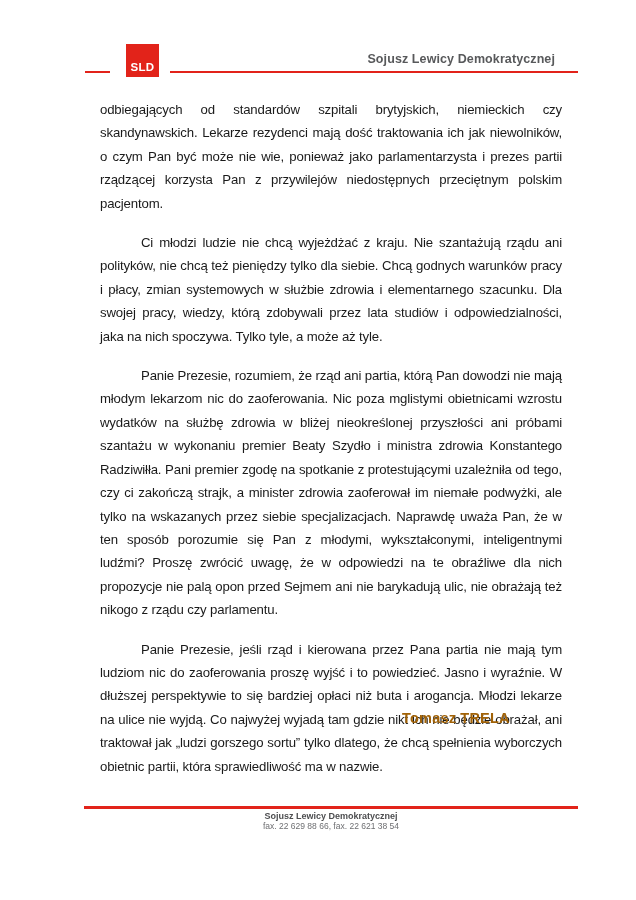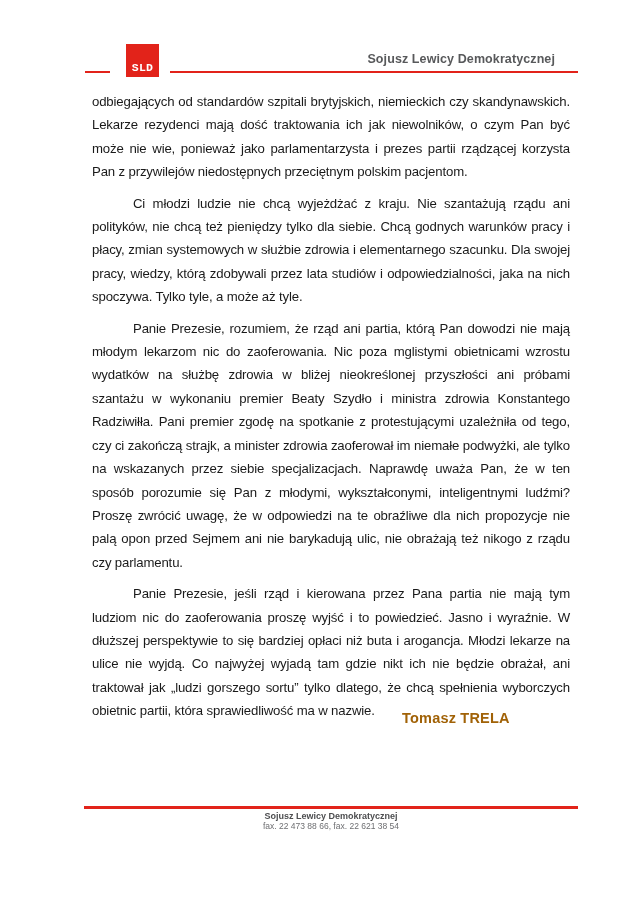--- a/index.html
+++ b/index.html
@@ -28,21 +28,20 @@
   .logo {
     position: absolute;
     left: 126px;
     top: 44px;
     width: 33px;
     height: 33px;
     background: #e2231a;
     display: flex;
     align-items: flex-end;
     justify-content: center;
-    font-family: Liberation Mono, monospace;
   }
   .logo span {
     color: #ffffff;
     font-weight: bold;
     font-size: 11.5px;
     line-height: 1;
     padding-bottom: 4px;
     letter-spacing: 0.3px;
   }
   .header-org {
@@ -61,21 +60,21 @@
     left: 84px;
     top: 82px;
     width: 494px;
     color: #1a1a1a;
     font-size: 13.2px;
     letter-spacing: -0.15px;
     line-height: 23.4px;
     text-align: justify;
   }
   .letter-body p {
-    margin: 8px;
+    margin: 16px;
     padding: 0;
   }
   .letter-body p.indent {
     text-indent: 41px;
   }
 
   .signature {
     position: absolute;
     left: 402px;
     top: 710px;
@@ -119,16 +118,16 @@
     <p class="para indent">Ci młodzi ludzie nie chcą wyjeżdżać z kraju. Nie szantażują rządu ani polityków, nie chcą też pieniędzy tylko dla siebie. Chcą godnych warunków pracy i płacy, zmian systemowych w służbie zdrowia i elementarnego szacunku. Dla swojej pracy, wiedzy, którą zdobywali przez lata studiów i odpowiedzialności, jaka na nich spoczywa. Tylko tyle, a może aż tyle.</p>
     <p class="para indent">Panie Prezesie, rozumiem, że rząd ani partia, którą Pan dowodzi nie mają młodym lekarzom nic do zaoferowania. Nic poza mglistymi obietnicami wzrostu wydatków na służbę zdrowia w bliżej nieokreślonej przyszłości ani próbami szantażu w wykonaniu premier Beaty Szydło i ministra zdrowia Konstantego Radziwiłła. Pani premier zgodę na spotkanie z protestującymi uzależniła od tego, czy ci zakończą strajk, a minister zdrowia zaoferował im niemałe podwyżki, ale tylko na wskazanych przez siebie specjalizacjach. Naprawdę uważa Pan, że w ten sposób porozumie się Pan z młodymi, wykształconymi, inteligentnymi ludźmi? Proszę zwrócić uwagę, że w odpowiedzi na te obraźliwe dla nich propozycje nie palą opon przed Sejmem ani nie barykadują ulic, nie obrażają też nikogo z rządu czy parlamentu.</p>
     <p class="para indent">Panie Prezesie, jeśli rząd i kierowana przez Pana partia nie mają tym ludziom nic do zaoferowania proszę wyjść i to powiedzieć. Jasno i wyraźnie. W dłuższej perspektywie to się bardziej opłaci niż buta i arogancja. Młodzi lekarze na ulice nie wyjdą. Co najwyżej wyjadą tam gdzie nikt ich nie będzie obrażał, ani traktował jak „ludzi gorszego sortu” tylko dlatego, że chcą spełnienia wyborczych obietnic partii, która sprawiedliwość ma w nazwie.</p>
   </div>
 
   <div class="signature">Tomasz TRELA</div>
 
   <div class="rule rule-footer"></div>
   <div class="footer-block">
     <div class="footer-org">Sojusz Lewicy Demokratycznej</div>
-    <div class="footer-line">fax. 22 473 88 66, fax. 22 621 38 54</div>
+    <div class="footer-line">fax. 22 629 88 66, fax. 22 621 38 54</div>
   </div>
 
 </div>
 
 </body></html>

